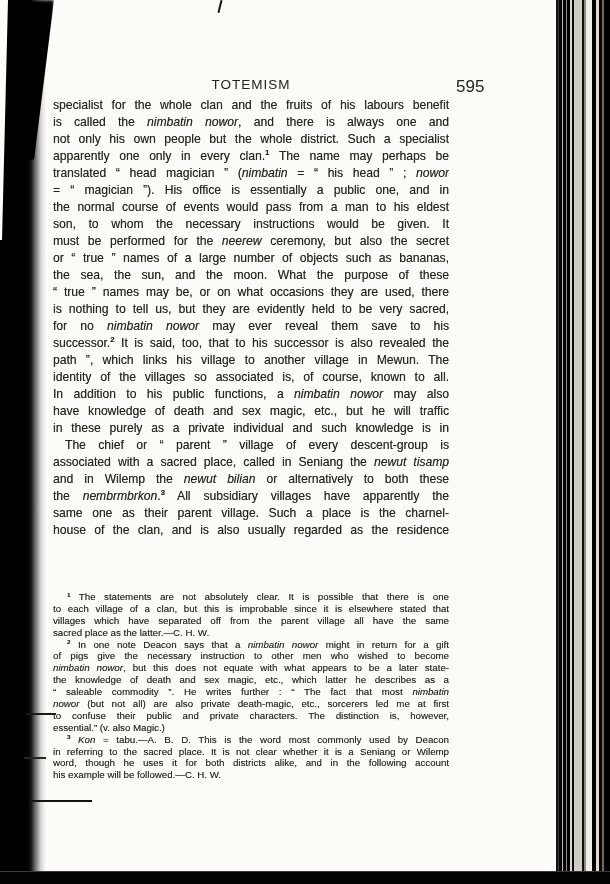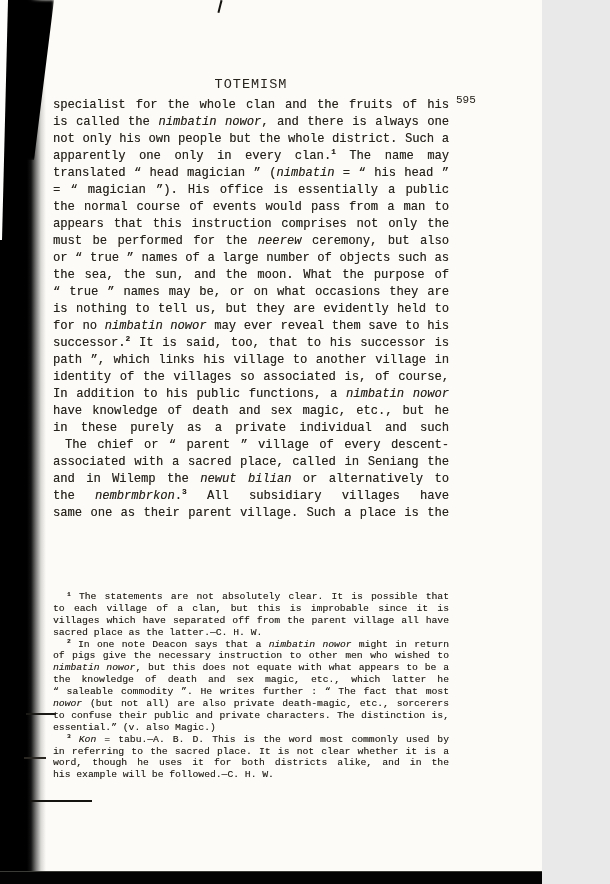--- a/index.html
+++ b/index.html
@@ -1,30 +1,30 @@
 <!DOCTYPE html>
 <html style="--paper: #fcfbf7; --ink: #26221c;"><head>
 <meta charset="utf-8">
 <style>
   html,body{margin:0;padding:0;background:#e9e9e9;}
   .page{
     position:relative;
-    width:542px;height:884px;
+    width:610px;height:884px;
     overflow:hidden;
     background-color:var(--paper,#fcfbf7);
     background-image:
       radial-gradient(circle 1px at 303px 42px, #7a7a74 50%, transparent 55%),
       radial-gradient(circle 1px at 368px 252px, #8a8a82 50%, transparent 55%),
       radial-gradient(circle 1px at 520px 142px, #87837c 50%, transparent 55%),
       radial-gradient(circle 1px at 543px 392px, #8a867e 50%, transparent 55%),
       radial-gradient(circle 1px at 470px 60px, #9a968e 50%, transparent 55%),
       radial-gradient(circle 1px at 352px 806px, #8d897f 50%, transparent 55%),
       radial-gradient(circle 1px at 210px 818px, #94907f 50%, transparent 55%),
       radial-gradient(circle 1px at 500px 836px, #8d897f 50%, transparent 55%);
-    font-family:Liberation Mono, monospace;
+    font-family:Liberation Sans, sans-serif;
     color:var(--ink,#26221c);
   }
   
   .binding-shadow{
     position:absolute;left:0;top:0;width:46px;height:884px;
     background:linear-gradient(90deg,#000 0px,#000 27px,rgba(0,0,0,.92) 31px,rgba(0,0,0,.5) 36px,rgba(0,0,0,.14) 41px,rgba(0,0,0,0) 46px);
   }
   .binding-corner{
     position:absolute;left:0;top:0;width:54px;height:160px;background:#000;
     clip-path:polygon(0 0,54px 0,34px 160px,0 160px);
@@ -52,21 +52,21 @@
     transform:rotate(14deg);
   }
   .scratch-a{position:absolute;left:26px;top:713px;width:30px;height:2px;background:#1c1a16;}
   .scratch-b{position:absolute;left:24px;top:757px;width:22px;height:2px;background:#2a2722;}
   .scratch-c{position:absolute;left:30px;top:800px;width:62px;height:2px;background:#15130f;}
   
   .hdr-title{
     position:absolute;top:77px;left:53px;width:396px;
     text-align:center;font-size:13.5px;letter-spacing:1px;
   }
-  .page-num{position:absolute;top:94px;left:456px;font-size:11px;}
+  .page-num{position:absolute;top:77px;left:456px;font-size:17px;}
   .body-block{
     position:absolute;top:97px;left:53px;width:396px;
     font-size:12.1px;
     text-shadow:0.2px 0.2px 0 rgba(38,34,28,0.5);
   }
   .foot-block{
     position:absolute;top:591px;left:53px;width:396px;
     font-size:9.7px;
     text-shadow:0.15px 0.15px 0 rgba(38,34,28,0.45);
   }
@@ -105,40 +105,41 @@
 
   <div class="body-block" id="body-block">
       <div>
         <div class="tline"><span>specialist for the whole clan and the fruits of his labours benefit</span></div>
         <div class="tline"><span>is called the </span><span class="it">nimbatin nowor</span><span>, and there is always one and</span></div>
         <div class="tline"><span>not only his own people but the whole district. Such a specialist</span></div>
         <div class="tline"><span>apparently one only in every clan.</span><span class="sup">1</span><span> The name may perhaps be</span></div>
         <div class="tline"><span>translated “ head magician ” (</span><span class="it">nimbatin</span><span> = “ his head ” ; </span><span class="it">nowor</span></div>
         <div class="tline"><span>= “ magician ”). His office is essentially a public one, and in</span></div>
         <div class="tline"><span>the normal course of events would pass from a man to his eldest</span></div>
-        <div class="tline"><span>appears that this instruction comprises not only the rites which</span></div>
+        <div class="tline"><span>son, to whom the necessary instructions would be given. It</span></div>
         <div class="tline"><span>must be performed for the </span><span class="it">neerew</span><span> ceremony, but also the secret</span></div>
         <div class="tline"><span>or “ true ” names of a large number of objects such as bananas,</span></div>
         <div class="tline"><span>the sea, the sun, and the moon. What the purpose of these</span></div>
         <div class="tline"><span>“ true ” names may be, or on what occasions they are used, there</span></div>
         <div class="tline"><span>is nothing to tell us, but they are evidently held to be very sacred,</span></div>
         <div class="tline"><span>for no </span><span class="it">nimbatin nowor</span><span> may ever reveal them save to his</span></div>
         <div class="tline"><span>successor.</span><span class="sup">2</span><span> It is said, too, that to his successor is also revealed the</span></div>
         <div class="tline"><span>path ”, which links his village to another village in Mewun. The</span></div>
         <div class="tline"><span>identity of the villages so associated is, of course, known to all.</span></div>
         <div class="tline"><span>In addition to his public functions, a </span><span class="it">nimbatin nowor</span><span> may also</span></div>
         <div class="tline"><span>have knowledge of death and sex magic, etc., but he will traffic</span></div>
         <div class="tline"><span>in these purely as a private individual and such knowledge is in</span></div>
       </div>
       <div>
         <div class="tline ind"><span>The chief or “ parent ” village of every descent-group is</span></div>
         <div class="tline"><span>associated with a sacred place, called in Seniang the </span><span class="it">newut tisamp</span></div>
         <div class="tline"><span>and in Wilemp the </span><span class="it">newut bilian</span><span> or alternatively to both these</span></div>
         <div class="tline"><span>the </span><span class="it">nembrmbrkon</span><span>.</span><span class="sup">3</span><span> All subsidiary villages have apparently the</span></div>
         <div class="tline"><span>same one as their parent village. Such a place is the charnel-</span></div>
+        <div class="tline"><span>house of the clan, and is also usually regarded as the residence</span></div>
       </div>
     </div>
 
   <div class="foot-block" id="foot-block">
       <div>
         <div class="tline ind"><span class="sup">1</span><span> The statements are not absolutely clear. It is possible that there is one</span></div>
         <div class="tline"><span>to each village of a clan, but this is improbable since it is elsewhere stated that</span></div>
         <div class="tline"><span>villages which have separated off from the parent village all have the same</span></div>
         <div class="tline last"><span>sacred place as the latter.—C. H. W.</span></div>
       </div>

